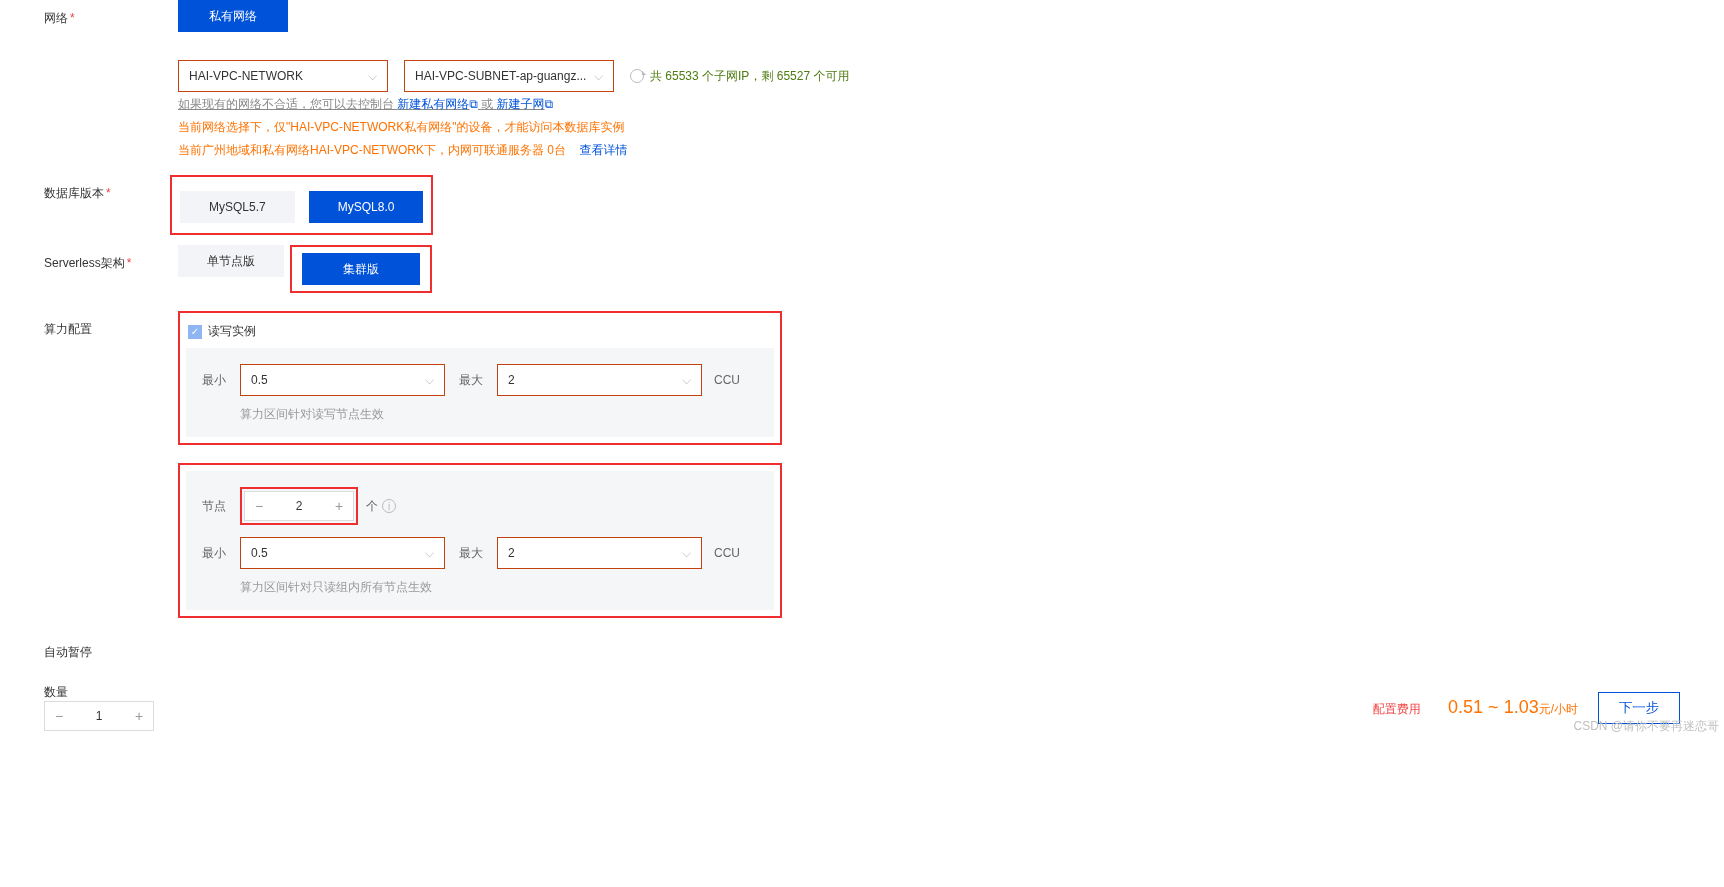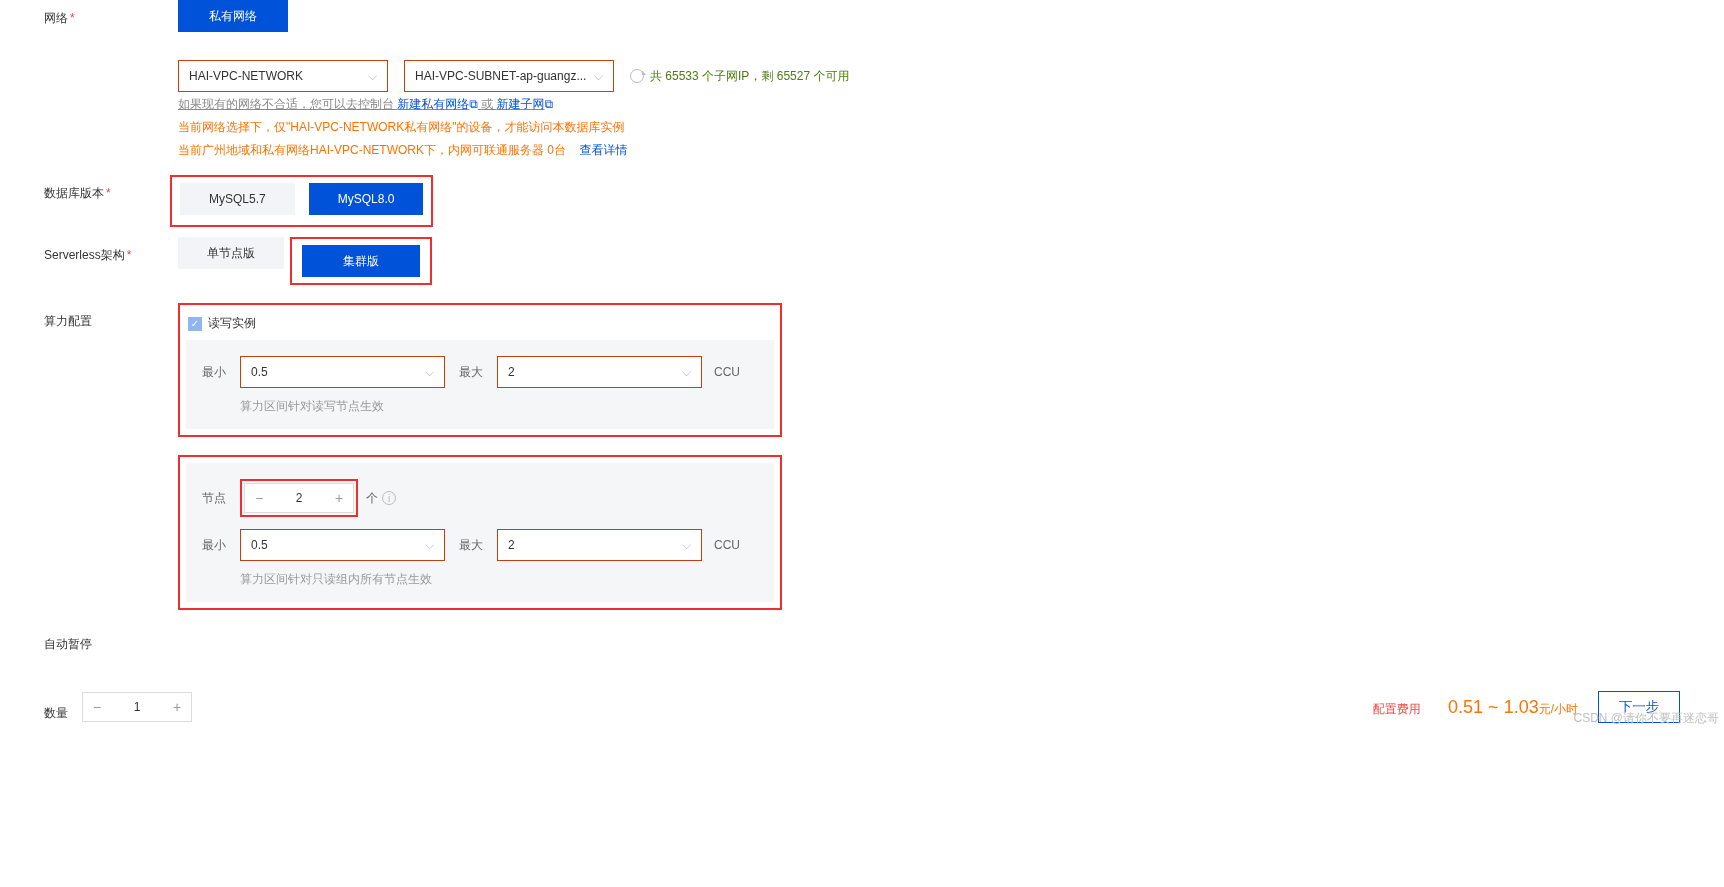--- a/index.html
+++ b/index.html
@@ -28,21 +28,21 @@
 .checkbox.checked::after, .checkbox.checked-light::after { content: "✓"; font-size: 10px; line-height: 1; }
 .field-line { display: flex; align-items: center; margin-top: 4px; }
 .mini-label { width: 38px; color: #666; font-size: 12px; }
 .stepper { display: inline-flex; align-items: center; border: 1px solid #dcdcdc; background: #fff; height: 30px; }
 .stepper .st-btn { width: 28px; height: 100%; display: inline-flex; align-items: center; justify-content: center; color: #999; cursor: pointer; font-size: 14px; user-select: none; }
 .stepper .st-val { width: 52px; height: 100%; display: inline-flex; align-items: center; justify-content: center; font-size: 12px; }
 .info-icon { display: inline-flex; width: 14px; height: 14px; border: 1px solid #bbb; border-radius: 50%; color: #bbb; align-items: center; justify-content: center; font-size: 10px; margin-left: 4px; }
 .refresh-icon { display: inline-block; width: 14px; height: 14px; border: 1px solid #bbb; border-radius: 50%; position: relative; margin-right: 6px; vertical-align: middle; }
 .refresh-icon::after { content: ""; position: absolute; right: -2px; top: 2px; border: 3px solid transparent; border-top-color: #bbb; transform: rotate(45deg); }
 .footer-bar { position: absolute; bottom: 0; left: 44px; right: 44px; display: flex; align-items: center; justify-content: space-between; padding: 6px 0; }
-.footer-left { display: flex; align-items: flex-end; }
+.footer-left { display: flex; align-items: flex-start; flex-direction: column; }
 .footer-right { display: flex; align-items: center; gap: 20px; }
 .price-num { color: #ff7200; font-size: 18px; font-weight: 500; }
 .price-unit { color: #ff7200; font-size: 12px; }
 .next-btn { border: 1px solid #0052d9; color: #0052d9; background: #fff; height: 32px; padding: 0 20px; cursor: pointer; }
 .watermark { position: absolute; bottom: 2px; right: 5px; color: #bfbfbf; font-size: 12px; pointer-events: none; }
 .ext-icon { display:inline-block; }
 </style>
 </head>
 <body>
 
@@ -84,21 +84,21 @@
         <a href="#">查看详情</a>
       </div>
     </div>
   </div>
 
   <div class="row" style="margin-top:4px">
     <div class="label-col">
       <span>数据库版本</span><span class="req">*</span>
     </div>
     <div class="content-col">
-      <div class="redbox" style="display:inline-block;padding:6px 8px 10px 8px;margin-left:-8px">
+      <div class="redbox" style="display:inline-block;padding:14px 8px 10px 8px;margin-left:-8px">
         <div style="display:flex;gap:14px;align-items:center">
           <button class="btn btn-tab-default">MySQL5.7</button>
           <button class="btn btn-tab-active">MySQL8.0</button>
         </div>
       
       </div>
     </div>
   </div>
 
   <div class="row" style="margin-top:-6px">

